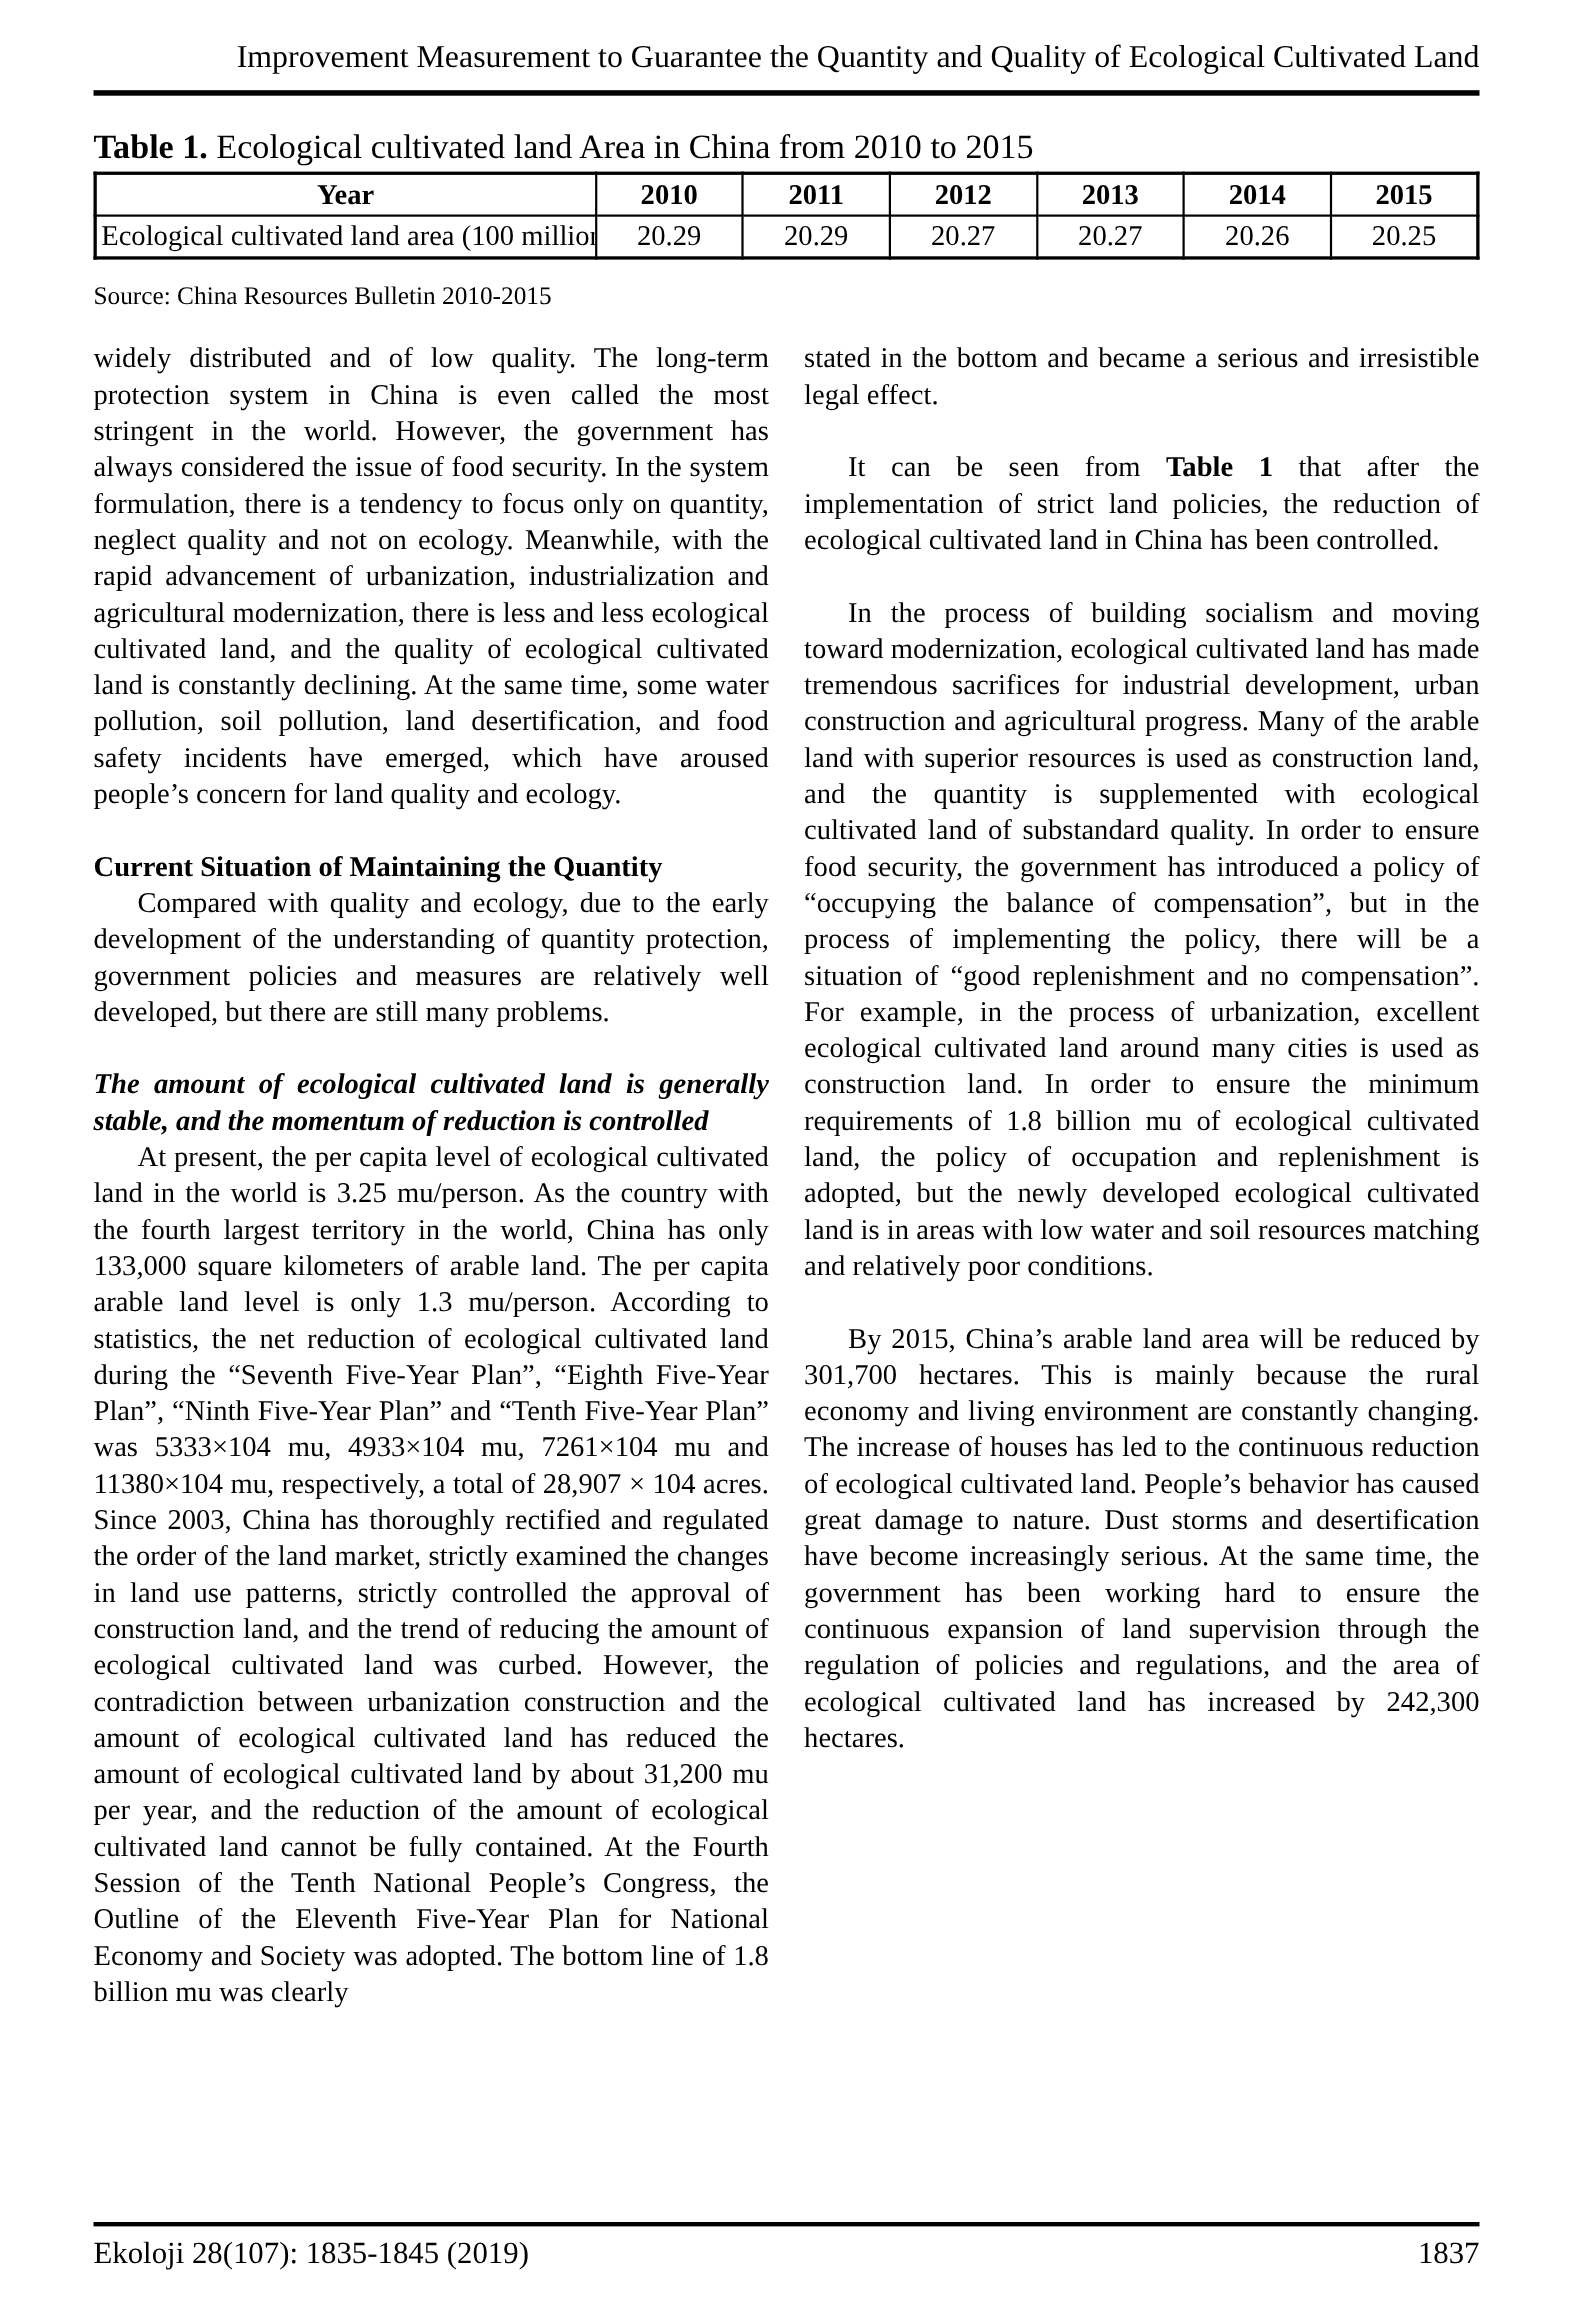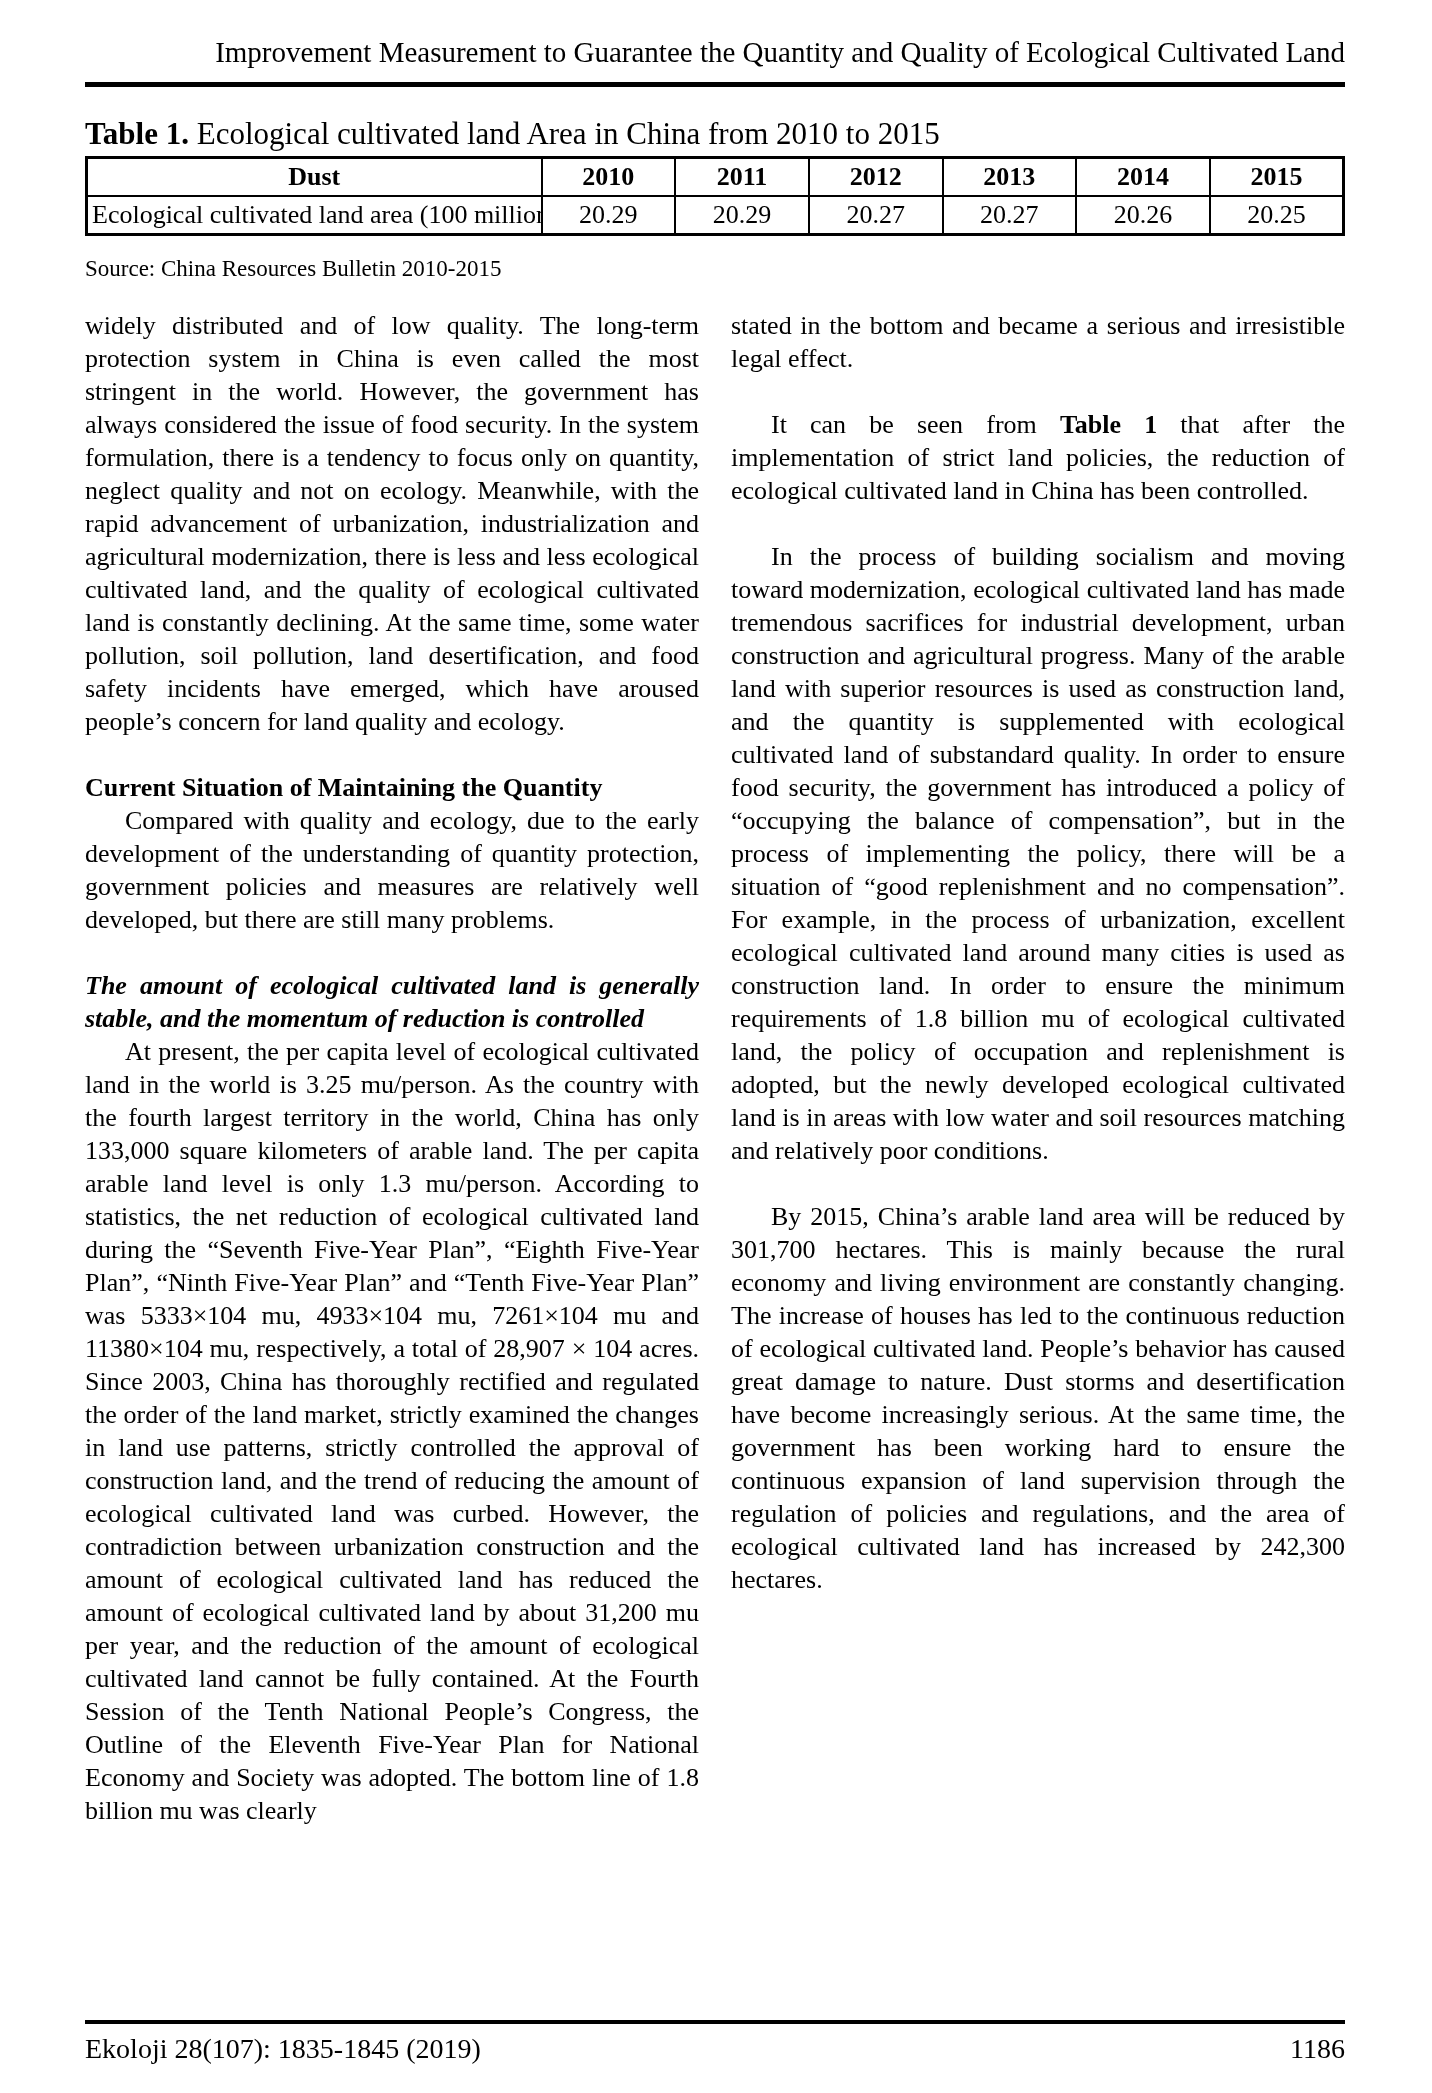--- a/index.html
+++ b/index.html
@@ -118,21 +118,21 @@
         <col class="year-col">
         <col>
           <col>
           <col>
           <col>
           <col>
           <col>
       </colgroup>
       <thead>
         <tr>
-          <th>Dust</th>
+          <th>Year</th>
           <th>2010</th>
           <th>2011</th>
           <th>2012</th>
           <th>2013</th>
           <th>2014</th>
           <th>2015</th>
         </tr>
       </thead>
       <tbody>
         <tr>
@@ -163,16 +163,16 @@
       <p class="noindent">stated in the bottom and became a serious and irresistible legal effect.</p>
       <p><span>It can be seen from </span><strong>Table 1</strong><span> that after the implementation of strict land policies, the reduction of ecological cultivated land in China has been controlled.</span></p>
       <p>In the process of building socialism and moving toward modernization, ecological cultivated land has made tremendous sacrifices for industrial development, urban construction and agricultural progress. Many of the arable land with superior resources is used as construction land, and the quantity is supplemented with ecological cultivated land of substandard quality. In order to ensure food security, the government has introduced a policy of “occupying the balance of compensation”, but in the process of implementing the policy, there will be a situation of “good replenishment and no compensation”. For example, in the process of urbanization, excellent ecological cultivated land around many cities is used as construction land. In order to ensure the minimum requirements of 1.8 billion mu of ecological cultivated land, the policy of occupation and replenishment is adopted, but the newly developed ecological cultivated land is in areas with low water and soil resources matching and relatively poor conditions.</p>
       <p>By 2015, China’s arable land area will be reduced by 301,700 hectares. This is mainly because the rural economy and living environment are constantly changing. The increase of houses has led to the continuous reduction of ecological cultivated land. People’s behavior has caused great damage to nature. Dust storms and desertification have become increasingly serious. At the same time, the government has been working hard to ensure the continuous expansion of land supervision through the regulation of policies and regulations, and the area of ecological cultivated land has increased by 242,300 hectares.</p>
     </div>
 
   </div>
 
   <div class="page-footer">
     <span>Ekoloji 28(107): 1835-1845 (2019)</span>
-    <span>1186</span>
+    <span>1837</span>
   </div>
 
 </div>
 
 </body></html>

